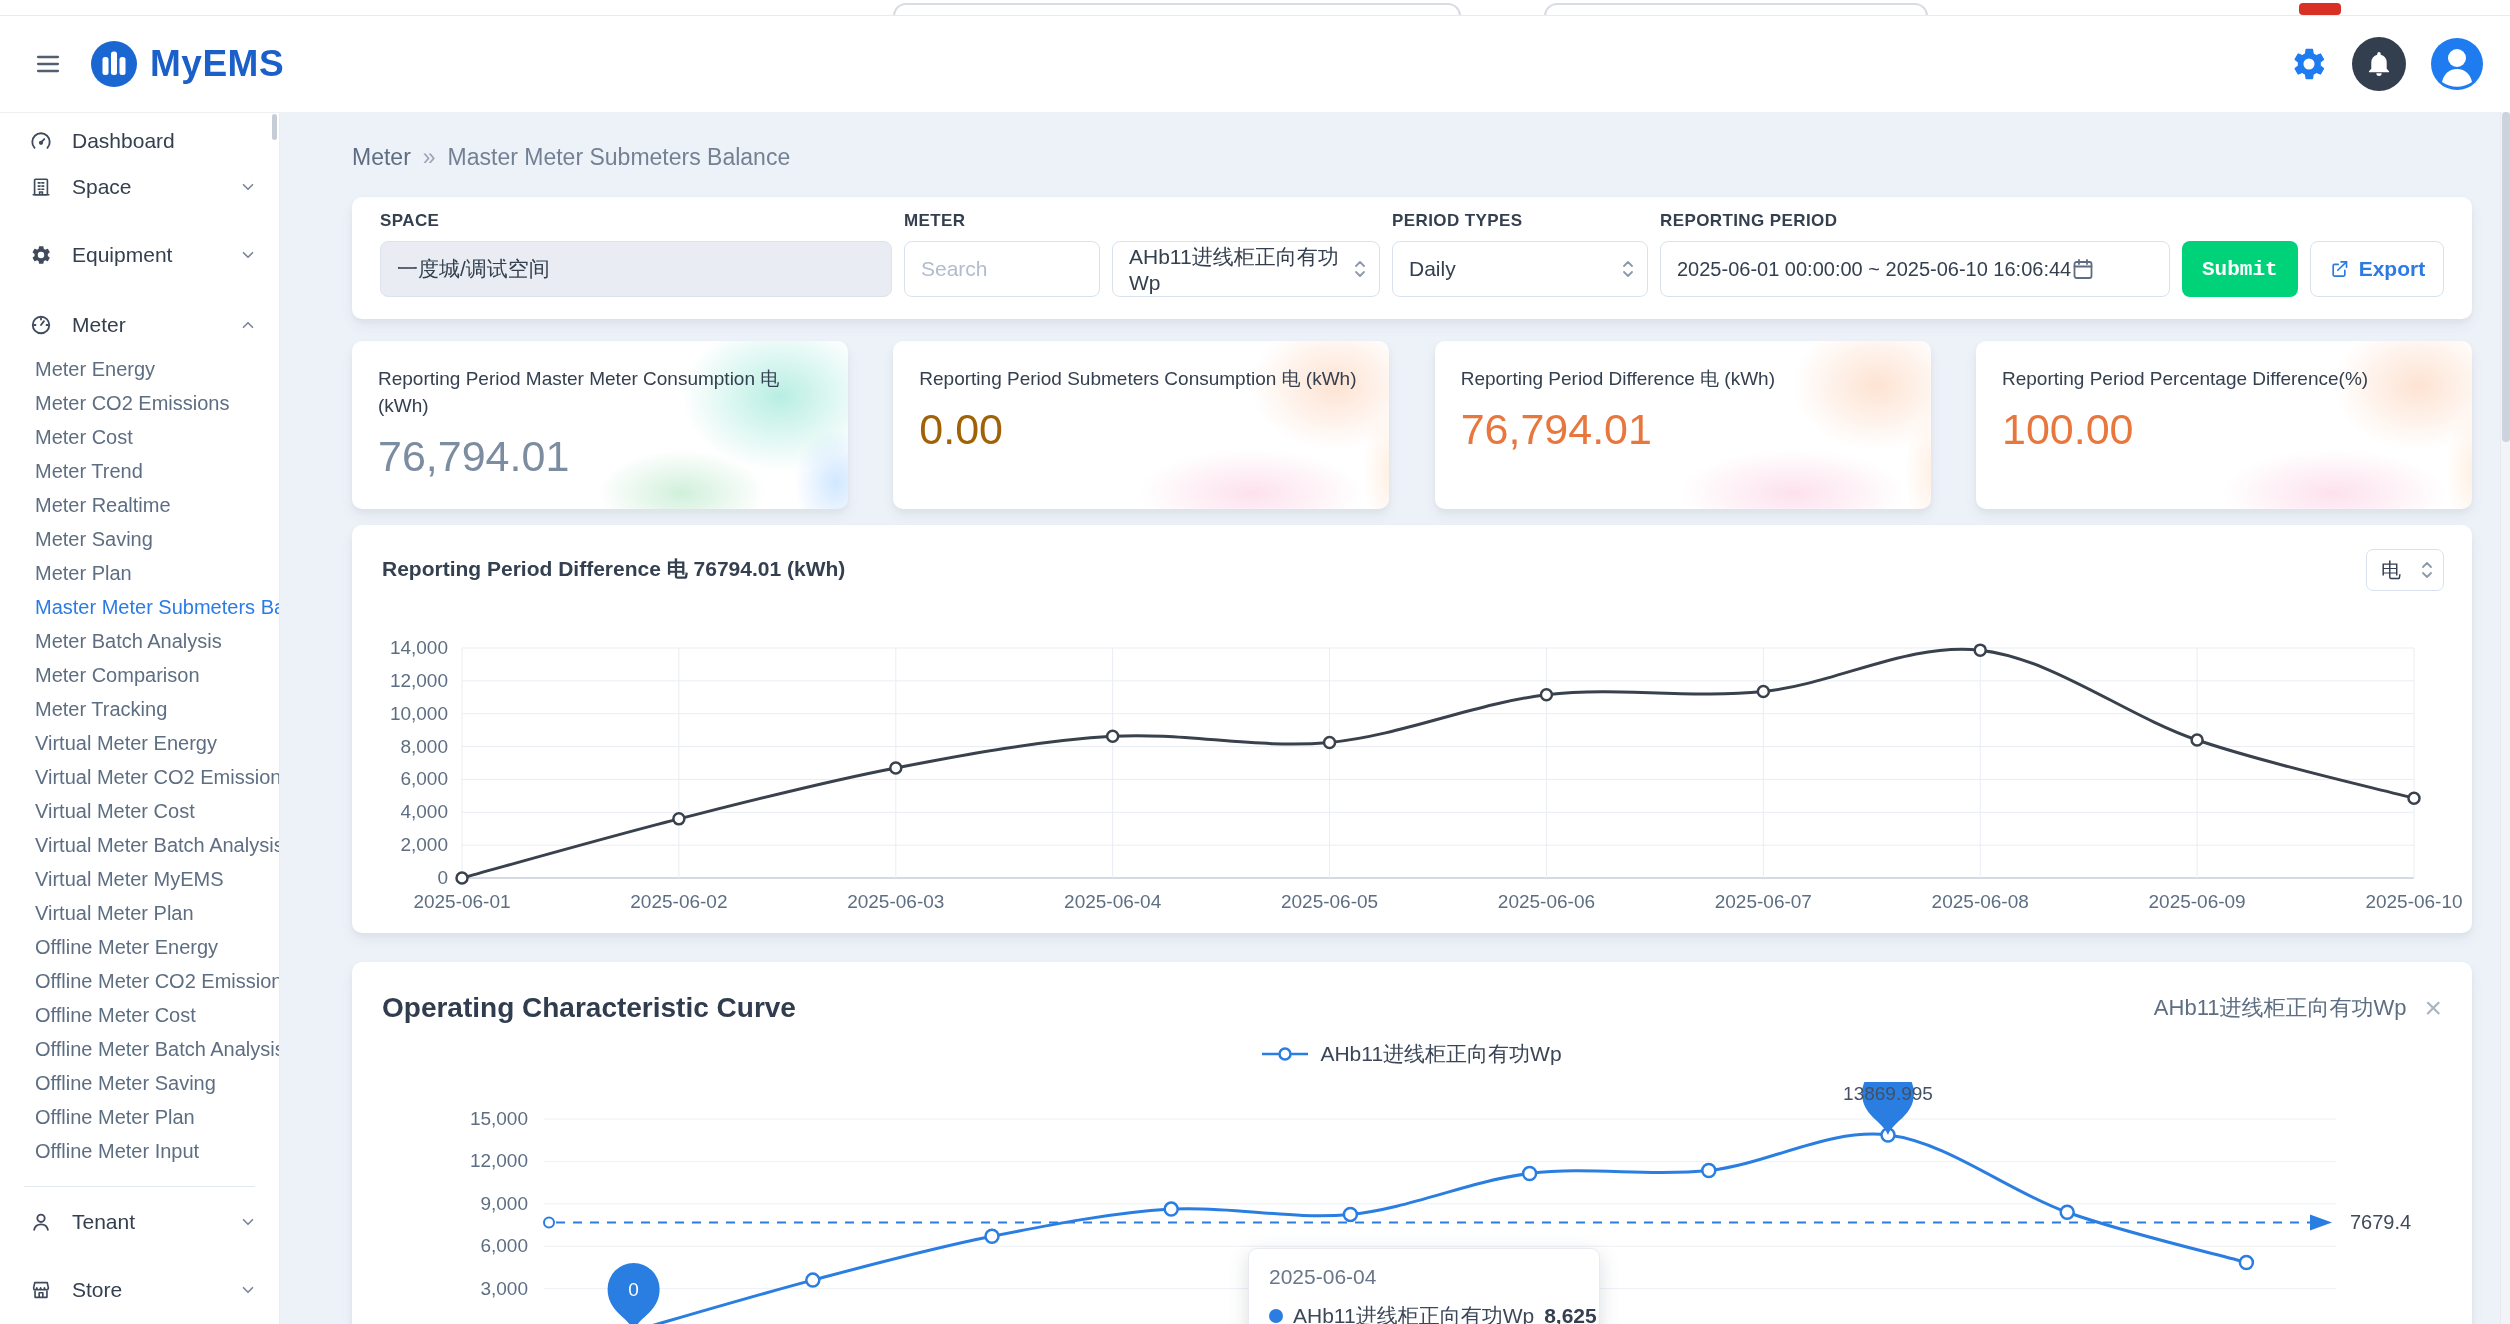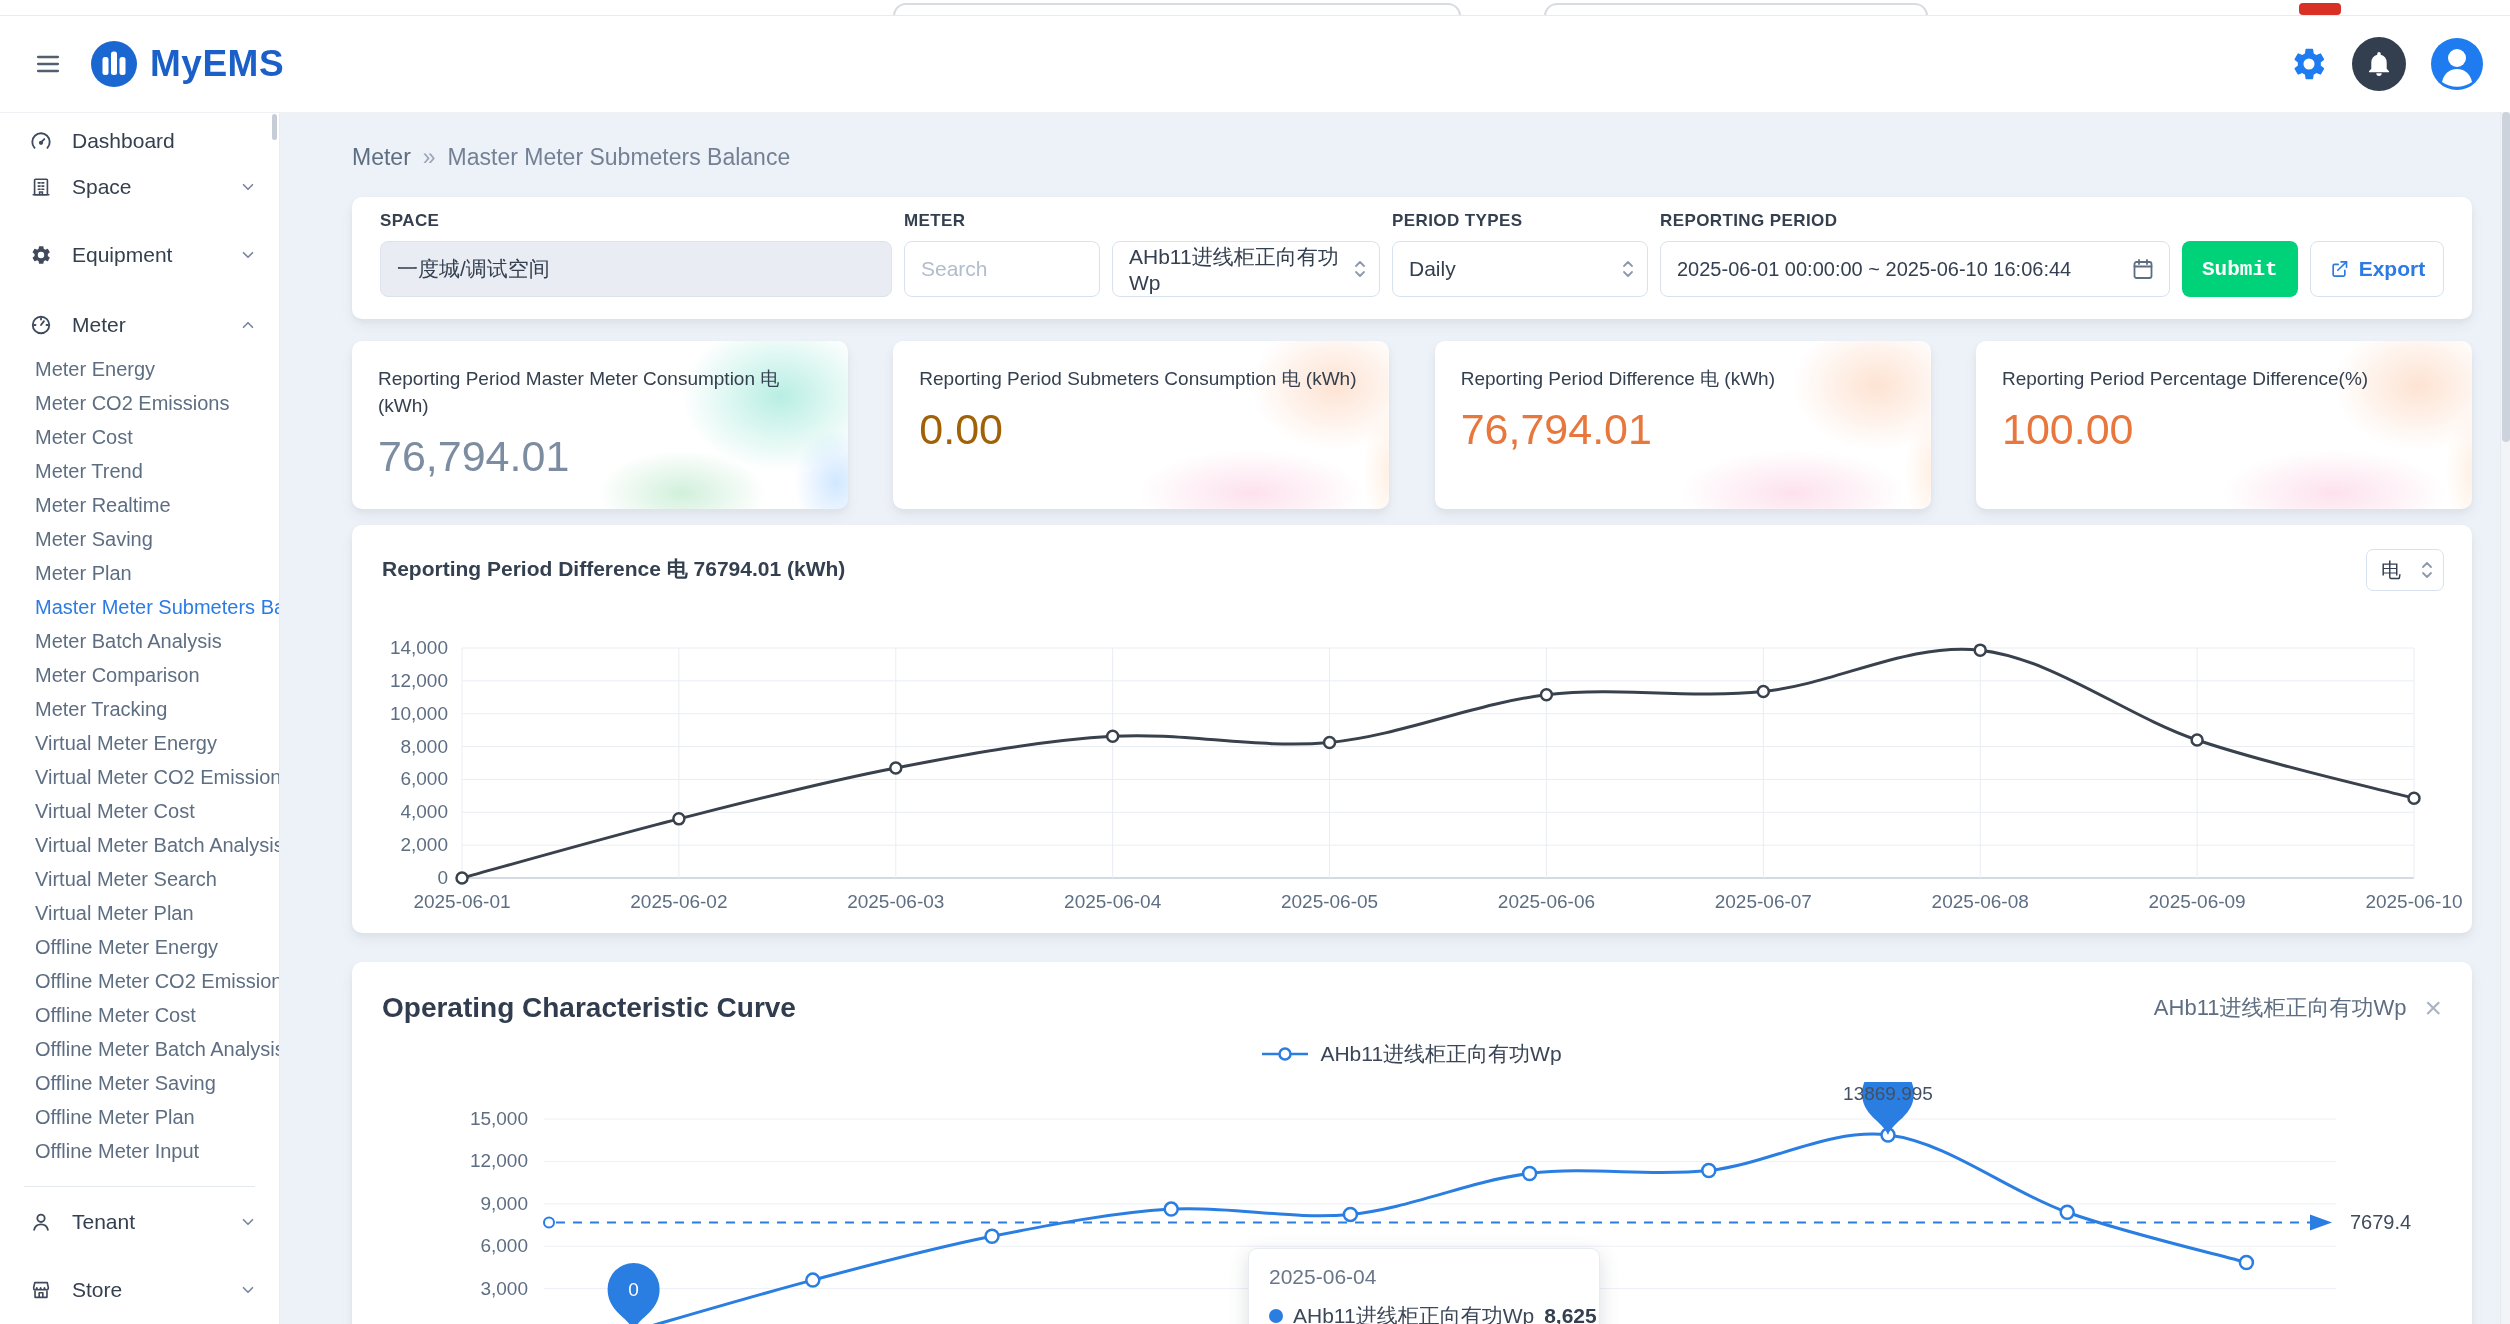--- a/index.html
+++ b/index.html
@@ -48,21 +48,21 @@
 .fgroup{display:flex;flex-direction:column}
 .flabel{font-size:17px;font-weight:700;color:#344050;letter-spacing:.4px;margin-bottom:10px}
 .hrow{display:flex;gap:12px}
 .finput{height:56px;border:1px solid #d8e2ef;border-radius:8px;font-size:21px;color:#344050;padding:0 16px;background:#fff;font-family:inherit;outline:none}
 .space-input{width:512px;background:#e9edf3;border-color:#dde3ec}
 .search-input{width:196px}
 .search-input::placeholder{color:#b1bdcc}
 .fselect{height:56px;border:1px solid #d8e2ef;border-radius:8px;display:flex;align-items:center;justify-content:space-between;padding:0 12px 0 16px;font-size:21px;color:#344050;background:#fff;cursor:pointer}
 .meter-select{width:268px}
 .period-type-select{width:256px}
-.period-box{width:510px;height:56px;border:1px solid #d8e2ef;border-radius:8px;display:flex;align-items:center;justify-content:space-between;padding:0 14px 0 16px;font-size:20px;color:#344050;background:#fff;cursor:pointer}
+.period-box{width:510px;height:56px;border:1px solid #d8e2ef;border-radius:8px;display:flex;align-items:center;padding:0 14px 0 16px;font-size:20px;color:#344050;background:#fff;cursor:pointer}
 .period-box .cal{width:24px;height:24px}
 .btn-submit{height:56px;padding:0 20px;background:#00d27a;border:none;border-radius:8px;color:#fff;font-size:21px;font-weight:600;cursor:pointer;font-family:Liberation Mono, monospace}
 .btn-export{height:56px;padding:12px 18px;background:#fff;border:1px solid #d8e2ef;border-radius:8px;color:#2c7be5;font-size:21px;font-weight:600;display:flex;align-items:center;gap:10px;cursor:pointer;font-family:inherit}
 .btn-export svg{width:20px;height:20px}
 .dual-caret{width:14px;height:22px;flex:0 0 auto}
 
 .stats-row{margin-top:22px;width:2120px;display:flex;justify-content:space-between}
 .stat-card{position:relative;width:496px;height:168px;background:#fff;border-radius:10px;box-shadow:0 7px 14px rgba(65,69,88,.06),0 3px 6px rgba(0,0,0,.04);padding:24px 26px;overflow:hidden}
 .stat-title{font-size:19px;line-height:27px;color:#344050;font-weight:400;position:relative;z-index:1}
 .stat-value{font-size:43px;margin-top:13px;position:relative;z-index:1}
@@ -198,21 +198,21 @@
         <div class="side-sub-item">Meter Saving</div>
         <div class="side-sub-item">Meter Plan</div>
         <div class="side-sub-item active">Master Meter Submeters Balance</div>
         <div class="side-sub-item">Meter Batch Analysis</div>
         <div class="side-sub-item">Meter Comparison</div>
         <div class="side-sub-item">Meter Tracking</div>
         <div class="side-sub-item">Virtual Meter Energy</div>
         <div class="side-sub-item">Virtual Meter CO2 Emissions</div>
         <div class="side-sub-item">Virtual Meter Cost</div>
         <div class="side-sub-item">Virtual Meter Batch Analysis</div>
-        <div class="side-sub-item">Virtual Meter Search</div>
+        <div class="side-sub-item">Virtual Meter MyEMS</div>
         <div class="side-sub-item">Virtual Meter Plan</div>
         <div class="side-sub-item">Offline Meter Energy</div>
         <div class="side-sub-item">Offline Meter CO2 Emissions</div>
         <div class="side-sub-item">Offline Meter Cost</div>
         <div class="side-sub-item">Offline Meter Batch Analysis</div>
         <div class="side-sub-item">Offline Meter Saving</div>
         <div class="side-sub-item">Offline Meter Plan</div>
         <div class="side-sub-item">Offline Meter Input</div>
       </div>
       <div class="side-divider"></div>

